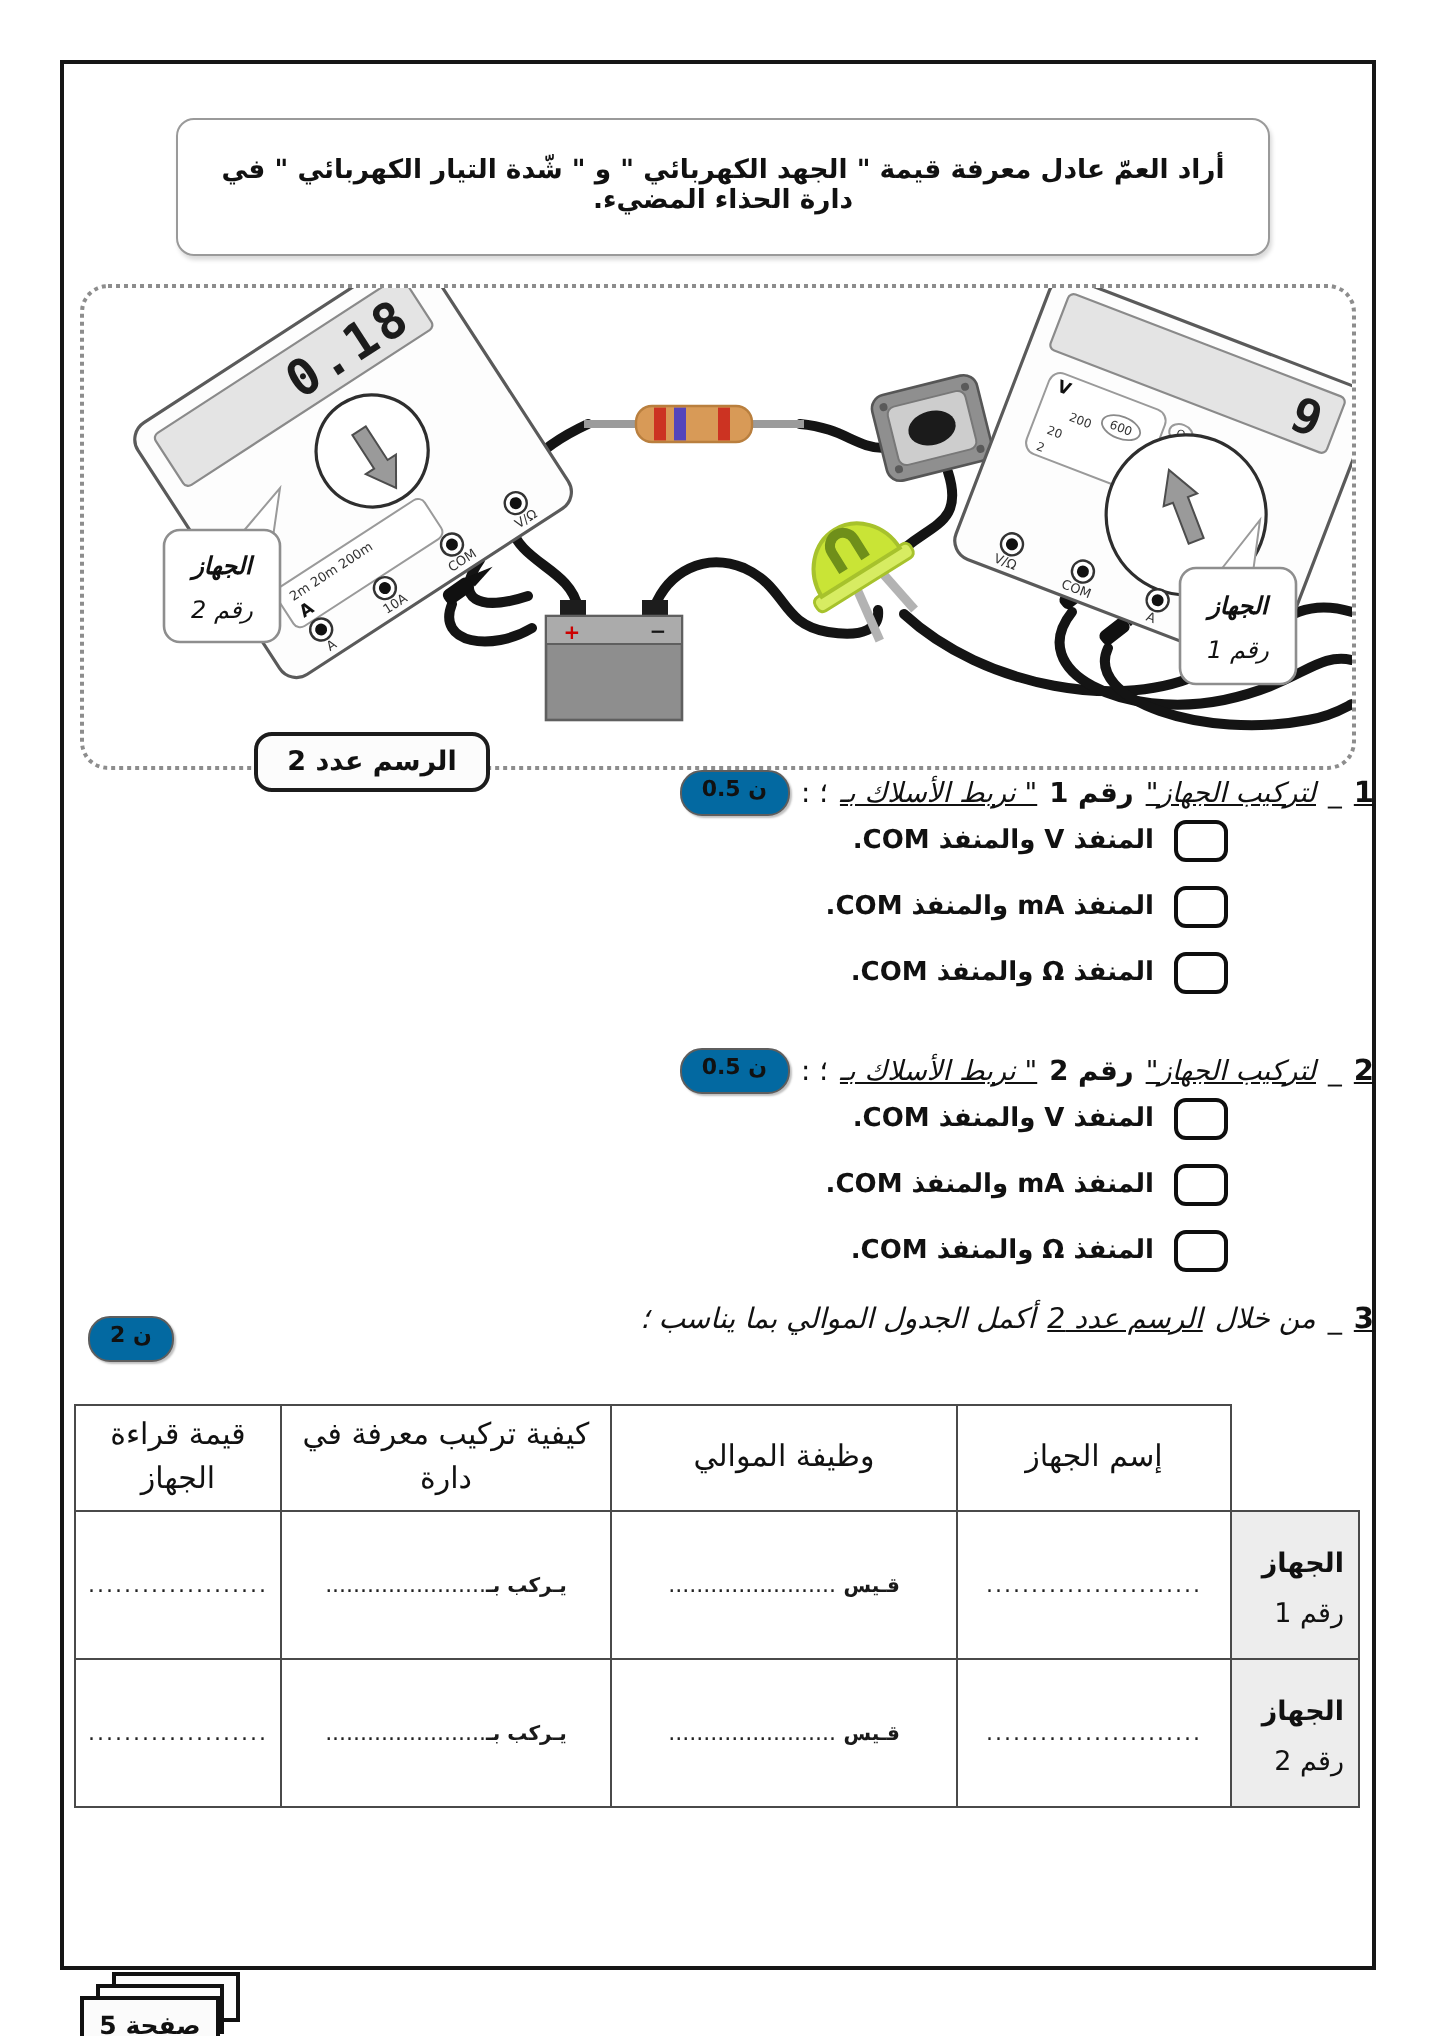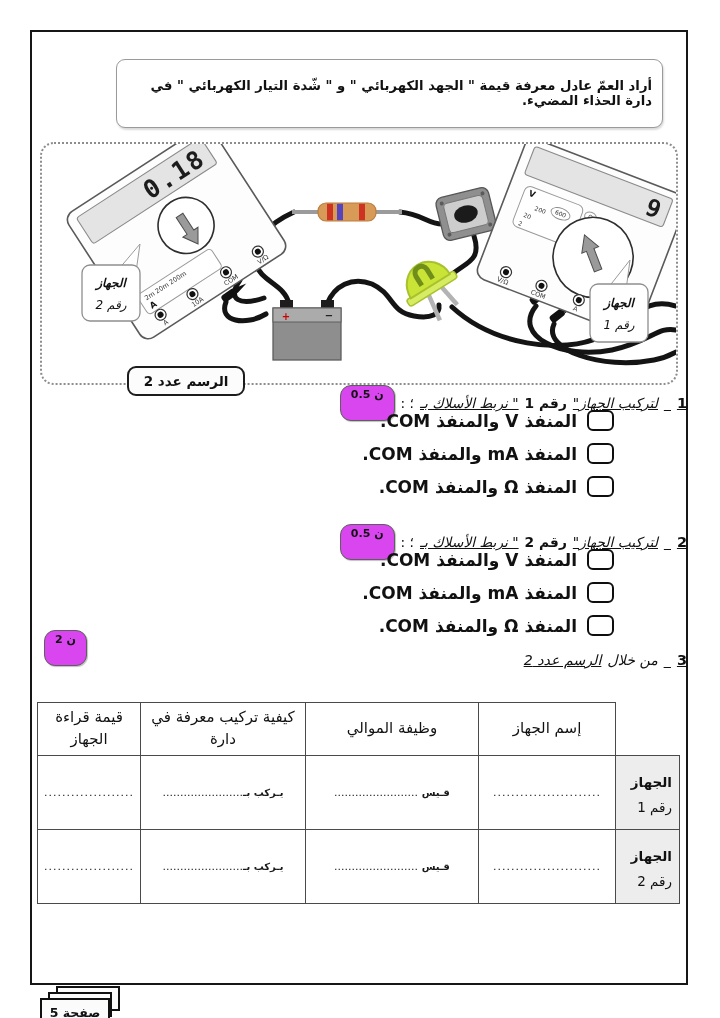--- a/index.html
+++ b/index.html
@@ -4,48 +4,48 @@
 <style>
   * { margin:0; padding:0; box-sizing:border-box; }
   html,body { width:720px; height:1018px; background:#ffffff; font-family:"DejaVu Sans",sans-serif; color:#111; }
   .abs { position:absolute; }
   #canvas { position:relative; width:720px; height:1018px; background:#fff; overflow:hidden; }
 
   .page-border { left:30px; top:30px; width:658px; height:955px; border:2.5px solid #161616; }
 
   .header-box { left:88px; top:59px; width:547px; height:69px; border:1.3px solid #9a9a9a;
     border-radius:9px; box-shadow:1px 2px 2px rgba(0,0,0,.15); background:#fff;
-    direction:rtl; font-size:13.2px; font-weight:bold; line-height:1.1;
-    display:flex; flex-direction:column; justify-content:center; gap:7px; padding:0 10px;margin-left:28px; }
+    direction:rtl; text-align:center; font-size:13.2px; font-weight:bold; line-height:1.1;
+    display:flex; flex-direction:column; justify-content:center; gap:7px; padding:0 10px; }
   .u { text-decoration:underline; }
   .it { font-style:italic; }
   .b { font-weight:bold; }
 
   .figure-box { left:40px; top:142px; width:638px; height:243px; border:2px dotted #8d8d8d; border-radius:14px; background:#fff; }
   .figure-box svg { position:absolute; left:0; top:0; }
 
   .caption-box { left:127px; top:366px; width:118px; height:30px; z-index:3; background:#fcfcfc;
     border:2.2px solid #1c1c1c; border-radius:9px; display:flex; align-items:center; justify-content:center;
     font-size:13.5px; font-weight:bold; direction:rtl; }
 
   .q-line { direction:rtl; display:flex; align-items:center; gap:6px; font-size:13.8px; white-space:nowrap; }
   .q-num { font-weight:bold; text-decoration:underline; font-size:14.5px; }
-  .badge { direction:ltr; border:1.4px solid #5e5e5e; border-radius:11px; background:#d946ef; padding:0 10px;
-    height:36px; line-height:17px; font-size:11px; font-weight:bold; box-shadow:1px 1px 1px rgba(0,0,0,.25); }
+  .badge { direction:ltr; border:1.4px solid #5e5e5e; border-radius:11px; background:#0369a1; padding:0 10px;
+    height:23px; line-height:17px; font-size:11px; font-weight:bold; box-shadow:1px 1px 1px rgba(0,0,0,.25); }
   .q1-line { right:33px; top:385px; }
   .q2-line { right:33px; top:524px; }
   .q3-line { right:33px; top:652px; font-size:14.2px; }
-  .q3-badge { left:44px; top:630px; }
+  .q3-badge { left:44px; top:658px; }
 
   .options { direction:rtl; }
   .q1-options { right:106px; top:410px; }
   .q2-options { right:106px; top:549px; }
   .opt-row { display:flex; align-items:center; gap:10px; margin-bottom:12px; height:21px; }
   .checkbox { width:27px; height:21px; border:2.6px solid #0e0e0e; border-radius:6px; background:#fff; flex:0 0 auto; }
-  .opt-text { font-size:17px; font-weight:bold; direction:rtl; }
+  .opt-text { font-size:13px; font-weight:bold; direction:rtl; }
 
   table.answer { left:37px; top:702px; width:642px; border-collapse:collapse; direction:rtl; table-layout:fixed; position:absolute; }
   table.answer td, table.answer th { border:1.6px solid #4a4a4a; vertical-align:middle; }
   table.answer th { font-size:15px; font-weight:normal; text-align:center; padding:4px 2px; height:52px; line-height:1.45; background:#fff; }
   table.answer td.ghost { border:none; background:transparent; }
   td.rowlabel { background:#ededed; font-size:13.5px; padding:5px 7px 0 0; vertical-align:top; line-height:1.8; }
   td.cell { text-align:center; font-size:11.5px; color:#1a1a1a; height:74px; }
   .dots { font-size:11px; letter-spacing:1px; color:#222; }
   .cellword { font-weight:bold; font-size:10px; }
 
@@ -257,20 +257,21 @@
       <div class="checkbox"></div>
       <span class="opt-text">المنفذ Ω  والمنفذ COM.</span>
     </div>
   </div>
 
   <div class="abs q-line q3-line">
     <span class="q-num">3</span>
     <span>_</span>
     <span class="it">من خلال</span>
     <span class="it u">الرسم عدد 2</span>
+    <span class="it">أكمل الجدول الموالي بما يناسب ؛</span>
   </div>
   <div class="abs badge q3-badge">2 ن</div>
 
   <table class="answer">
     <colgroup>
         <col style="width:64px">
         <col style="width:137px">
         <col style="width:173px">
         <col style="width:165px">
         <col style="width:103px">

